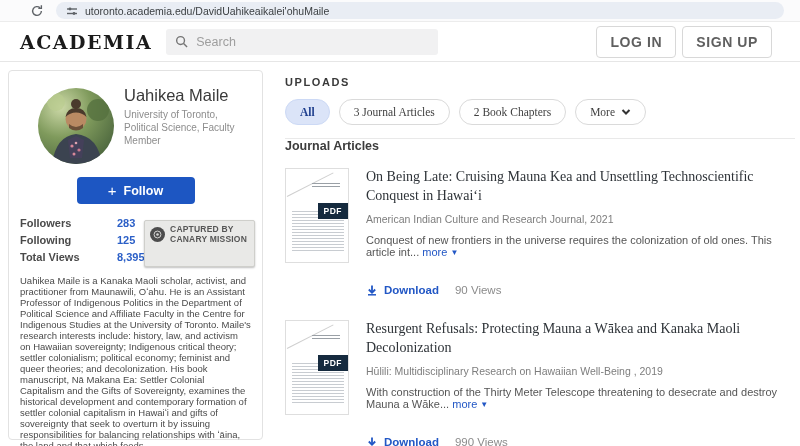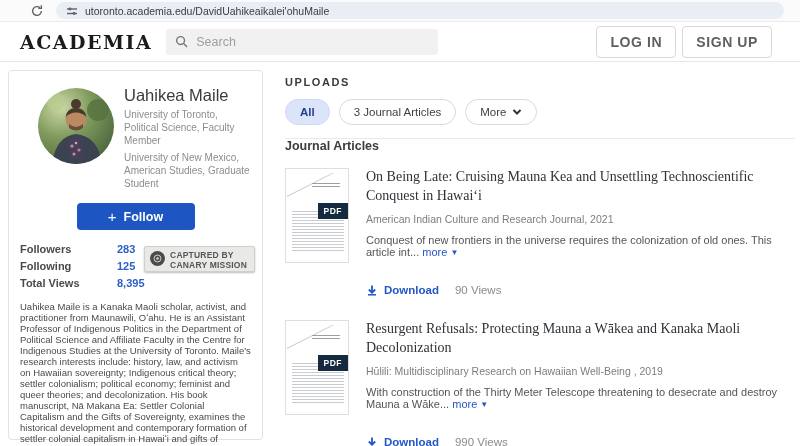--- a/index.html
+++ b/index.html
@@ -49,35 +49,35 @@
     margin:13px auto 0 auto;width:118px;height:27px;background:var(--accent);
     border:none;border-radius:4px;color:#fff;font-size:12.5px;font-weight:bold;
     cursor:pointer;font-family:"Liberation Sans",sans-serif;}
   .follow-btn .plus{font-size:15px;font-weight:normal;line-height:1;}
   .stats{margin-top:13px;position:relative;}
   .stat-row{display:flex;font-size:11px;font-weight:bold;margin-bottom:5px;}
   .stat-label{width:97px;color:#4a4a4a;}
   .stat-value{color:#2b5fc7;}
   .watermark{position:absolute;top:3px;right:-4px;background:#e9e9e7;
     border:1px solid #cfcfcb;border-radius:2px;box-shadow:0 1px 2px rgba(0,0,0,.25);
-    display:flex;align-items:flex-start;padding:4px 7px 0 5px;}
+    display:flex;align-items:center;padding:4px 7px 21px 5px;}
   .wm-circle{width:15px;height:15px;border-radius:50%;background:#4c4c4c;flex:0 0 auto;
     display:flex;align-items:center;justify-content:center;margin-right:5px;}
   .wm-circle svg{width:9px;height:9px;color:#d6d6d4;}
   .wm-text{font-size:8.5px;font-weight:bold;color:#565656;letter-spacing:.2px;line-height:1.15;}
   .bio{margin-top:12px;font-size:9.5px;line-height:1.16;color:#4a4a4a;}
 
   
   .main-col{position:absolute;top:62px;left:285px;width:510px;}
   .uploads-title{margin-top:14px;font-size:11px;font-weight:bold;
     letter-spacing:1.6px;color:#3a3a3a;}
   .tabs{margin-top:11px;display:flex;gap:9px;align-items:center;}
   .pill{border:1px solid #dadada;border-radius:14px;background:#fff;
     font-size:11.5px;color:#3f3f3f;padding:6px 14px;cursor:pointer;white-space:nowrap;
-    display:flex;align-items:center;gap:6px;font-family:Liberation Sans, sans-serif;}
+    display:flex;align-items:center;gap:6px;font-family:Liberation Serif, serif;}
   .pill.active{background:#dbe4f8;border-color:#ccd9f5;color:#21418f;font-weight:bold;}
   .pill .chev{width:10px;height:10px;color:#333;}
   .divider{margin-top:13px;border-top:1px solid #e9e9e9;width:100%;}
   .section-title{margin-top:0;font-size:12.5px;font-weight:bold;color:#3c3c3c;}
 
   .article{display:flex;margin-top:15px;}
   .article + .article{margin-top:24px;}
   .thumb{width:64px;height:95px;background:#fff;border:1px solid #dedede;
     position:relative;flex:0 0 auto;overflow:visible;cursor:pointer;}
   .thumb .fold{position:absolute;top:27px;left:1px;width:52px;height:1px;
@@ -158,21 +158,20 @@
             <circle cx="36" cy="66" r="1.5" fill="#d8889a"></circle>
           <circle cx="38" cy="31" r="10.5" fill="#b98a63"></circle>
           <path d="M27.5 29 Q29 20 38 20 Q47 20 48.5 29 Q44 24.5 38 24.5 Q32 24.5 27.5 29 Z" fill="#4a3a2c"></path>
           <circle cx="38" cy="16" r="5" fill="#4a3a2c"></circle>
           <path d="M31 36 Q38 42 45 36 L45 40 Q38 45 31 40 Z" fill="#6b4f38"></path>
         </svg>
       </div>
       <div class="profile-id">
         <div class="profile-name">Uahikea Maile</div>
         <div class="affil">University of Toronto, Political Science, Faculty Member</div>
-        <div class="affil">University of New Mexico, American Studies, Graduate Student</div>
       </div>
     </div>
 
     <button class="follow-btn">
       <span class="plus">+</span>
       <span>Follow</span>
     </button>
 
     <div class="stats">
       <div class="stat-row">
@@ -203,20 +202,21 @@
 
     <div class="bio">Uahikea Maile is a Kanaka Maoli scholar, activist, and practitioner from Maunawili, Oʻahu. He is an Assistant Professor of Indigenous Politics in the Department of Political Science and Affiliate Faculty in the Centre for Indigenous Studies at the University of Toronto. Maile's research interests include: history, law, and activism on Hawaiian sovereignty; Indigenous critical theory; settler colonialism; political economy; feminist and queer theories; and decolonization. His book manuscript, Nā Makana Ea: Settler Colonial Capitalism and the Gifts of Sovereignty, examines the historical development and contemporary formation of settler colonial capitalism in Hawaiʻi and gifts of sovereignty that seek to overturn it by issuing responsibilities for balancing relationships with ʻāina, the land and that which feeds.</div>
   </div>
 
   <div class="main-col">
     <div class="uploads-title">UPLOADS</div>
 
     <div class="tabs">
       <button class="pill active">All</button>
       <button class="pill">3 Journal Articles</button>
+      <button class="pill">2 Book Chapters</button>
       <button class="pill">
         <span>More</span>
         <svg class="chev" viewBox="0 0 10 10" fill="none" stroke="currentColor" stroke-width="2">
           <path d="M1.5 3 L5 6.5 L8.5 3"></path>
         </svg>
       </button>
     </div>
 
     <div class="divider"></div>
     <div class="section-title">Journal Articles</div>

